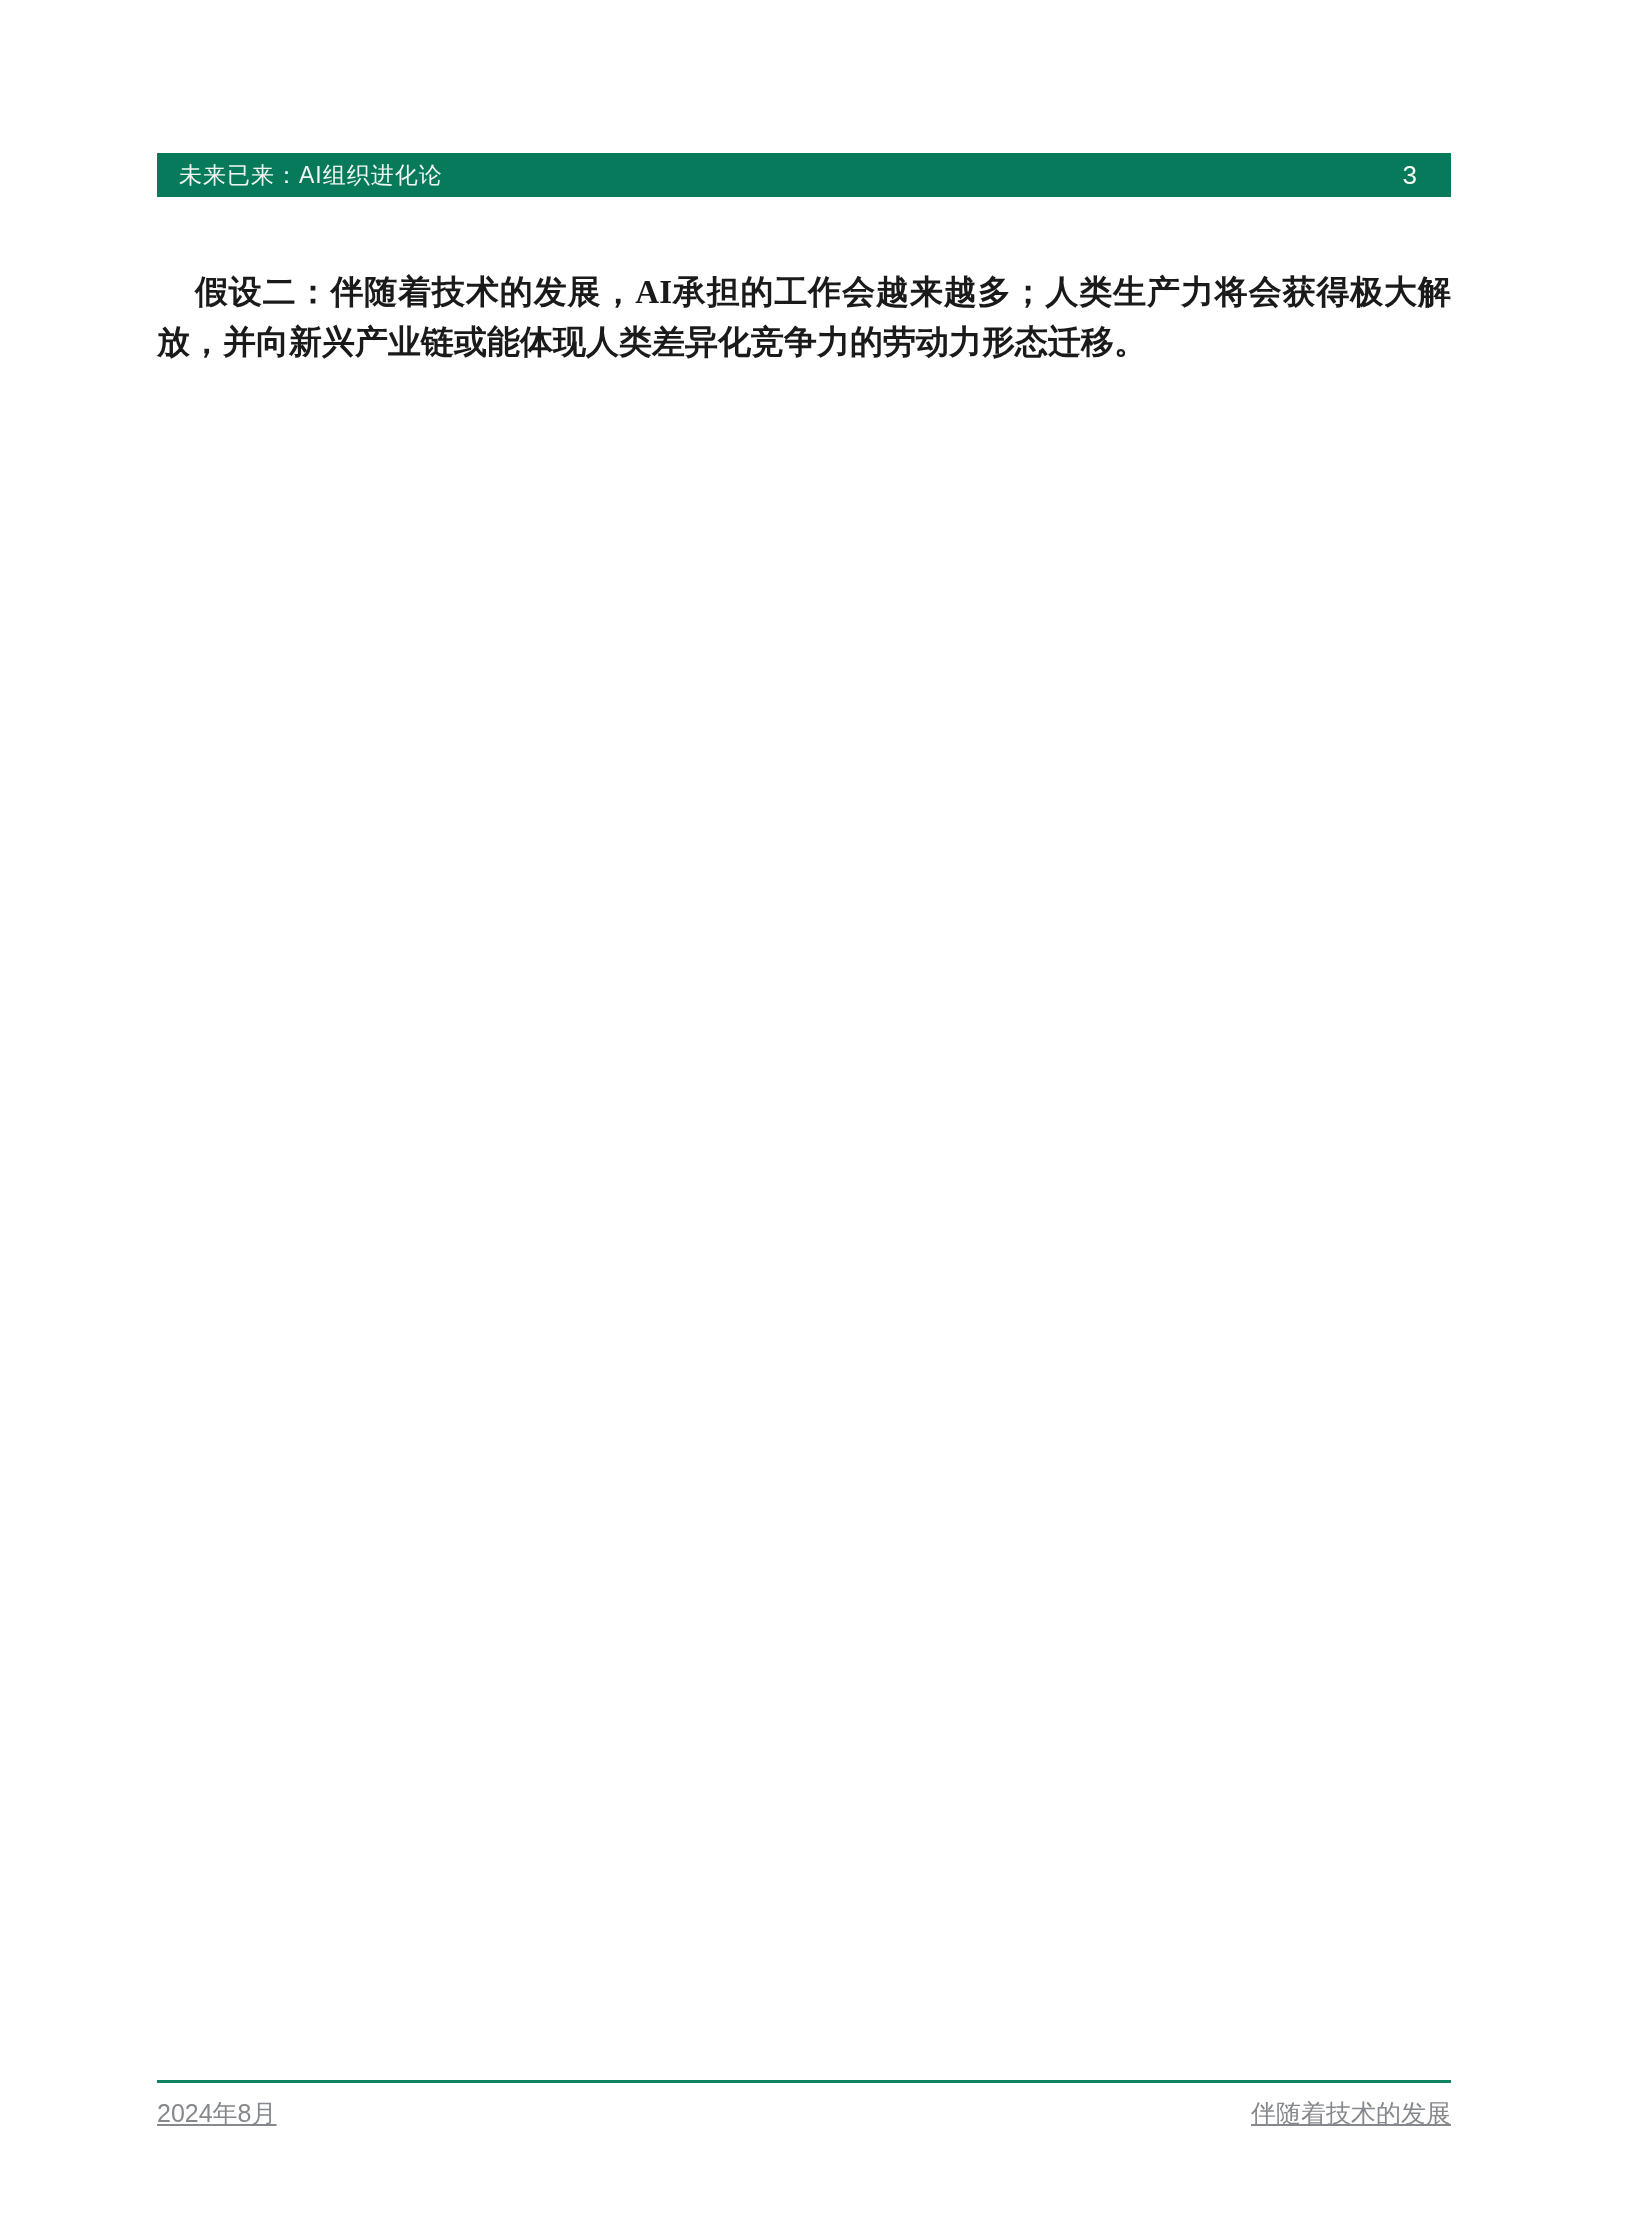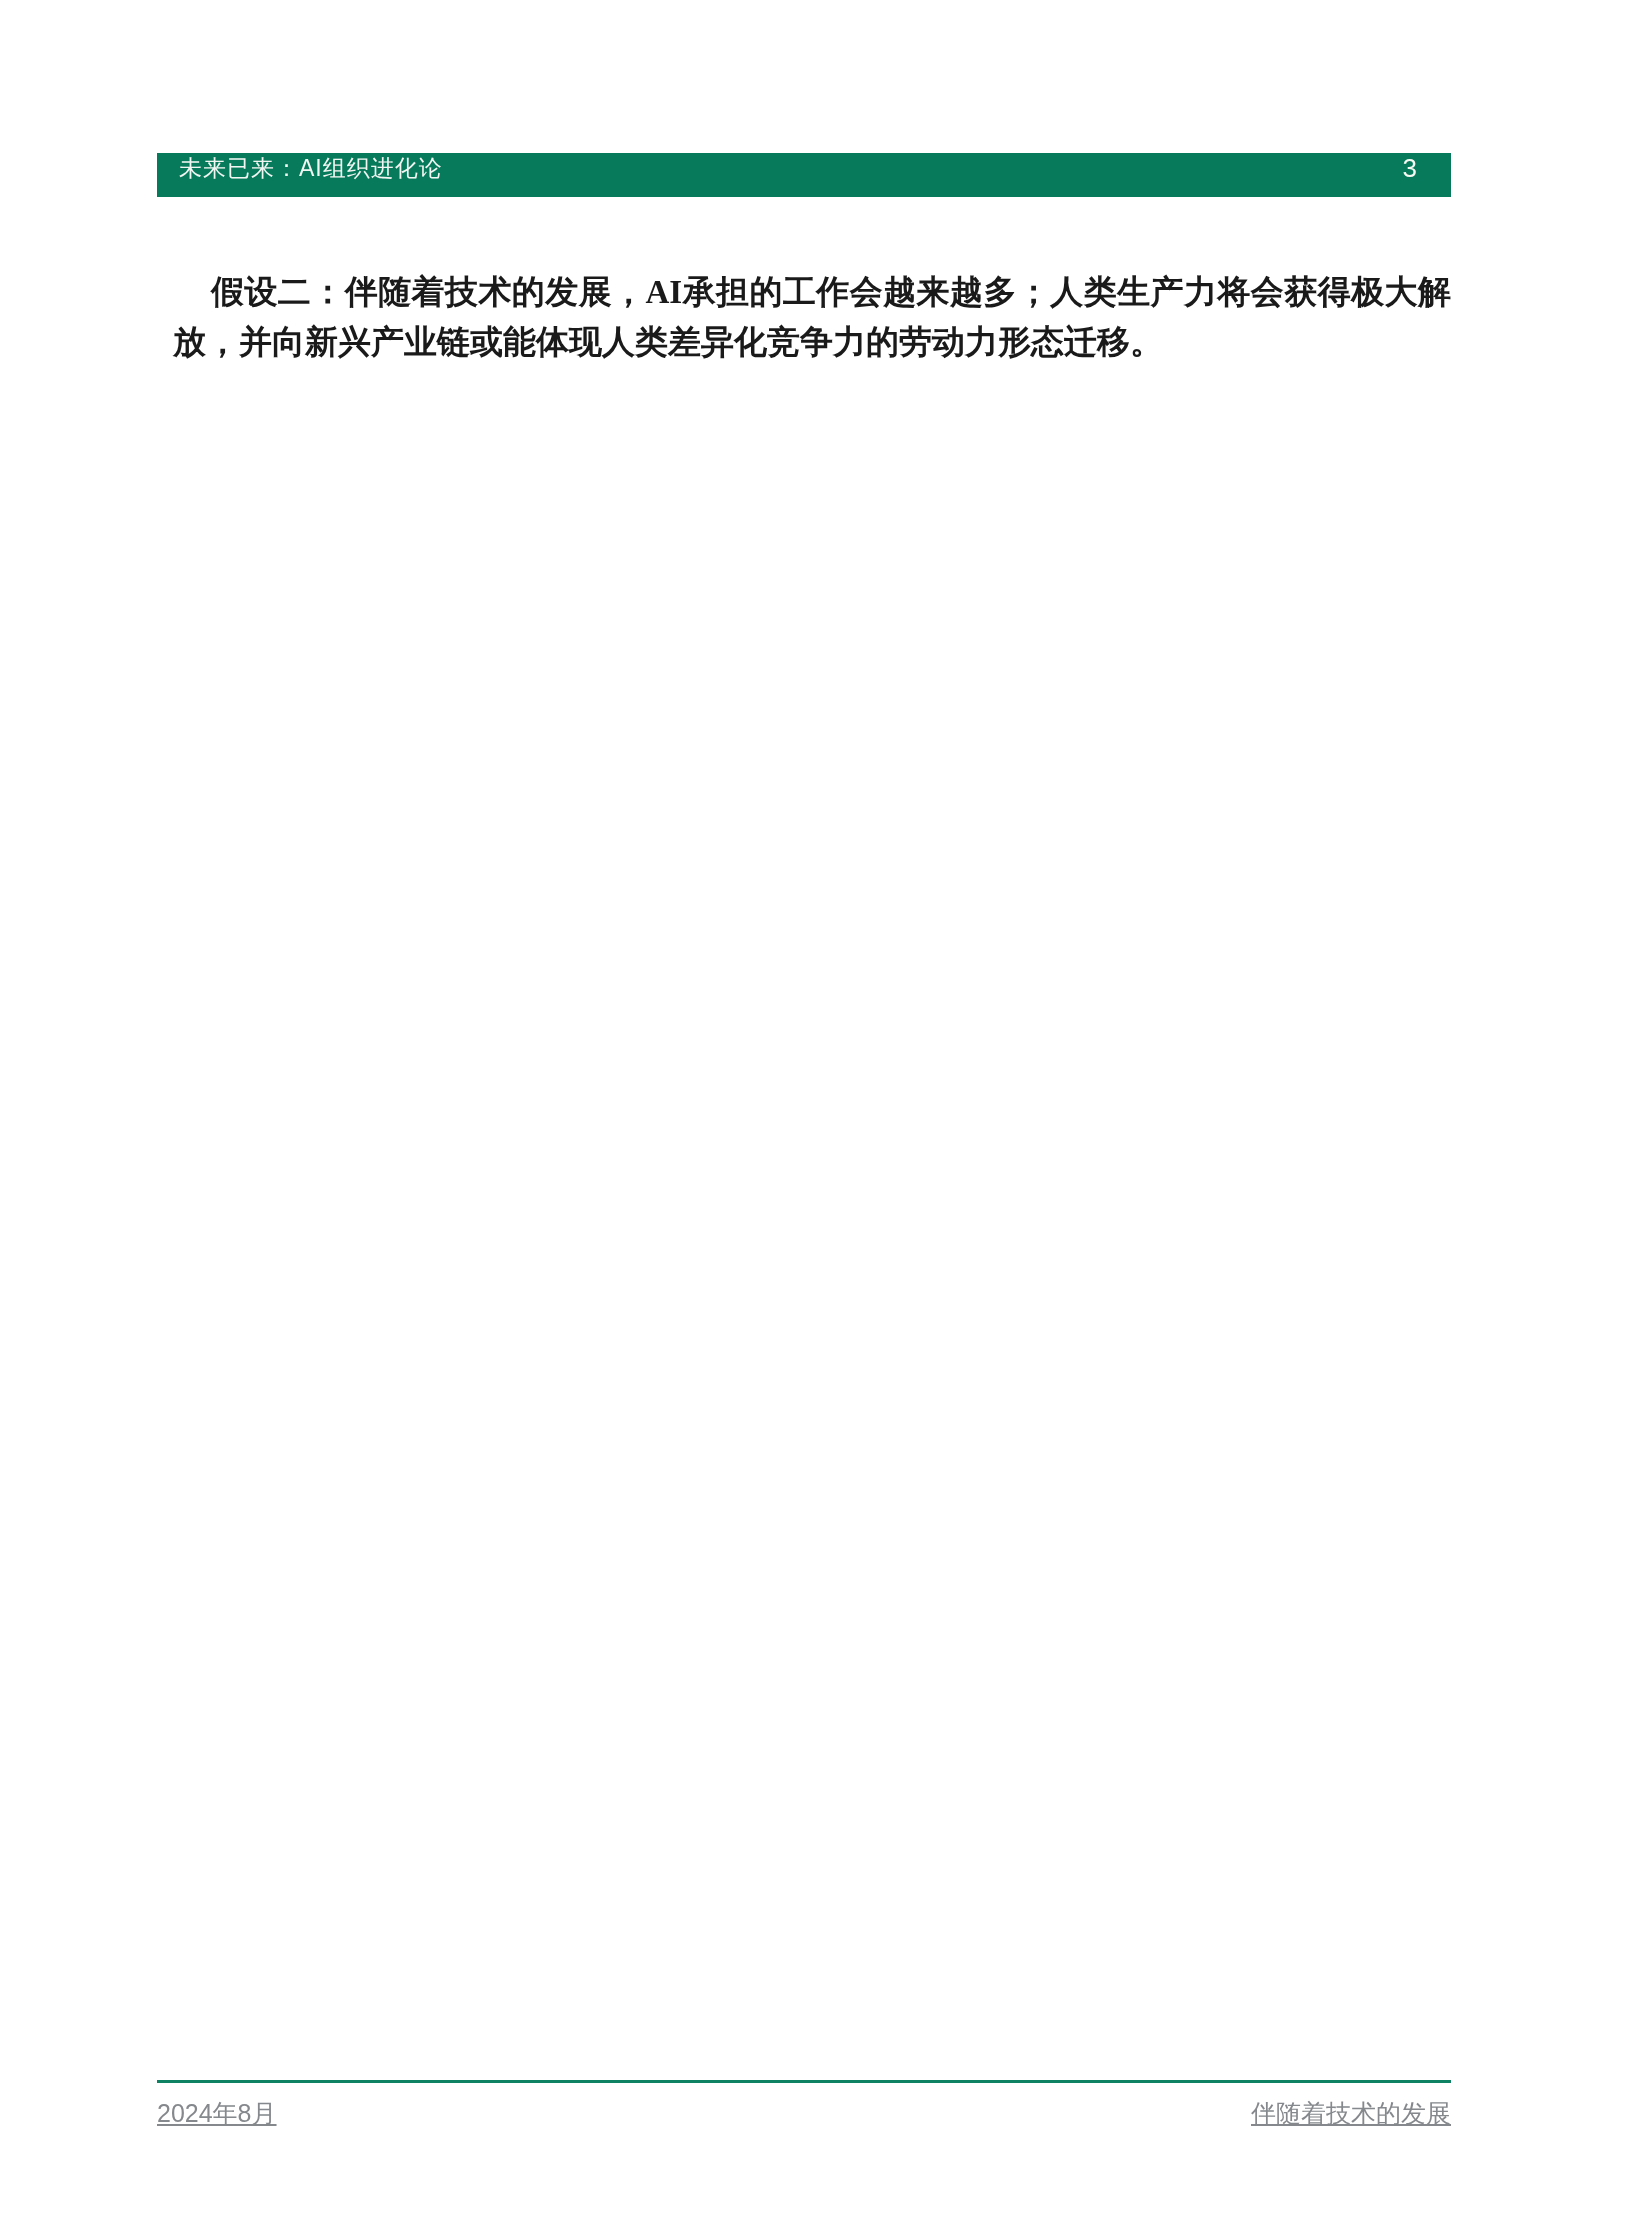--- a/index.html
+++ b/index.html
@@ -18,21 +18,21 @@
 
   
   .header-bar {
     position: absolute;
     top: 153px;
     left: 157px;
     width: 1294px;
     height: 44px;
     background: #077A5B;
     display: flex;
-    align-items: flex-start;
+    align-items: center;
     justify-content: space-between;
     box-sizing: border-box;
     padding: 0 34px 0 22px;
     font-family: "Liberation Sans", "DejaVu Sans", sans-serif;
   }
   .header-title {
     color: #F2F6F3;
     font-size: 23px;
     letter-spacing: 1px;
     white-space: nowrap;
@@ -47,21 +47,21 @@
     position: absolute;
     top: 267px;
     left: 157px;
     width: 1294px;
     color: #1A1A1A;
     font-size: 33px;
     line-height: 50px;
     text-align: justify;
   }
   .content p {
-    margin: 0 0 26px 16px;
+    margin: 0 0 26px 0;
     text-indent: 38px;
   }
   .content p.para-bold {
     font-weight: 700;
   }
   .content p.para-third {
     margin-top: 14px;
   }
   .para-lead {
     font-weight: 700;

